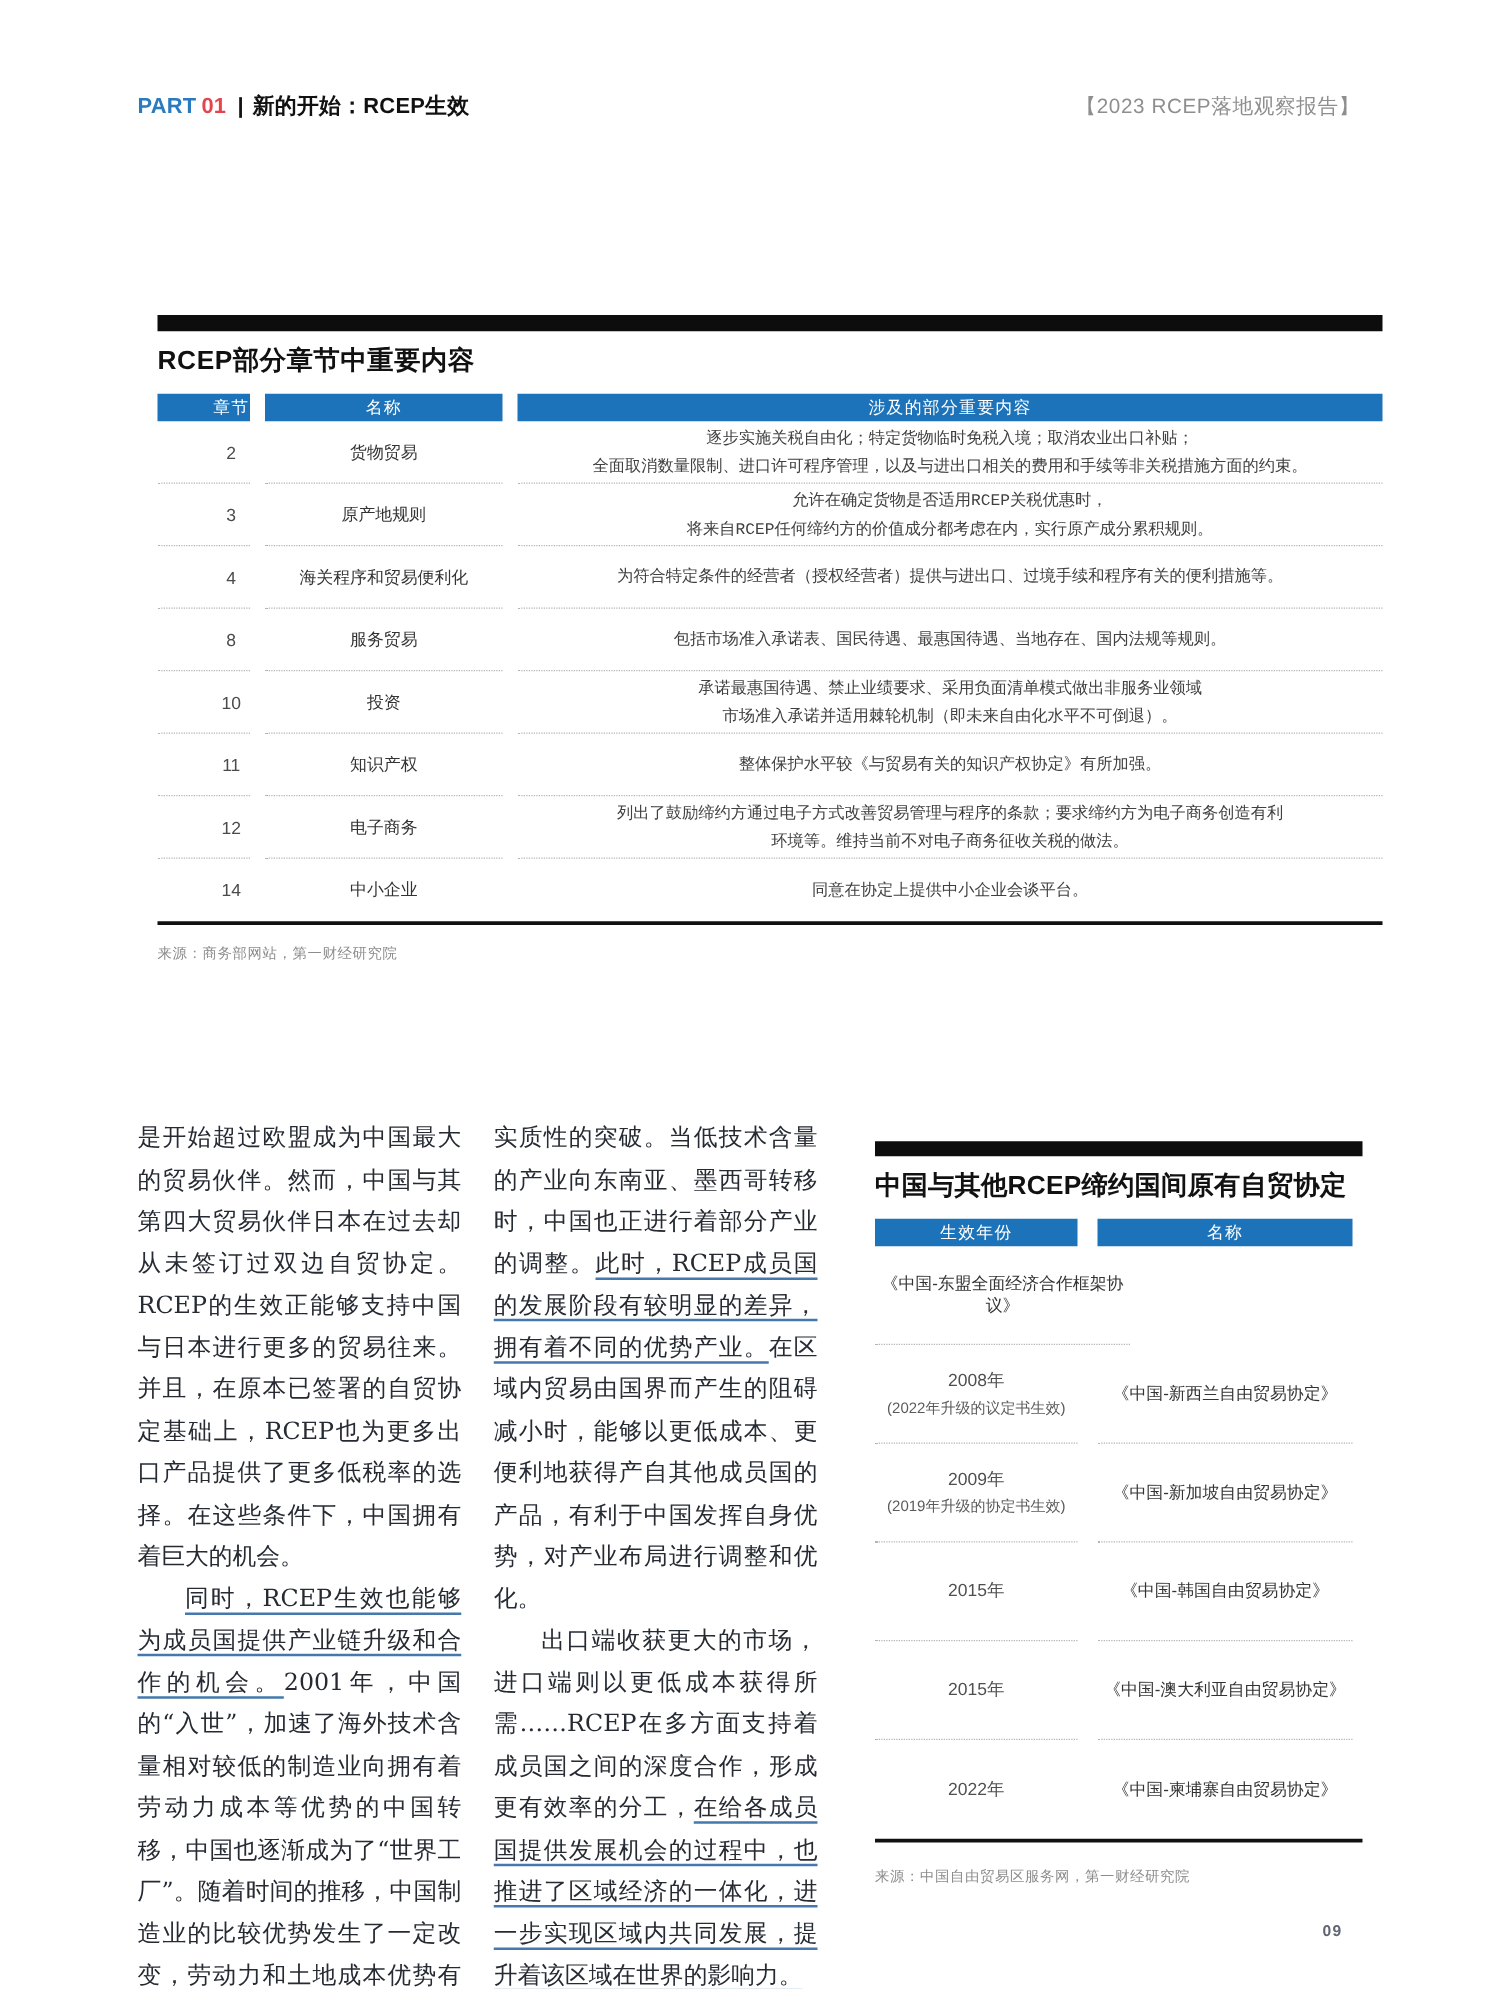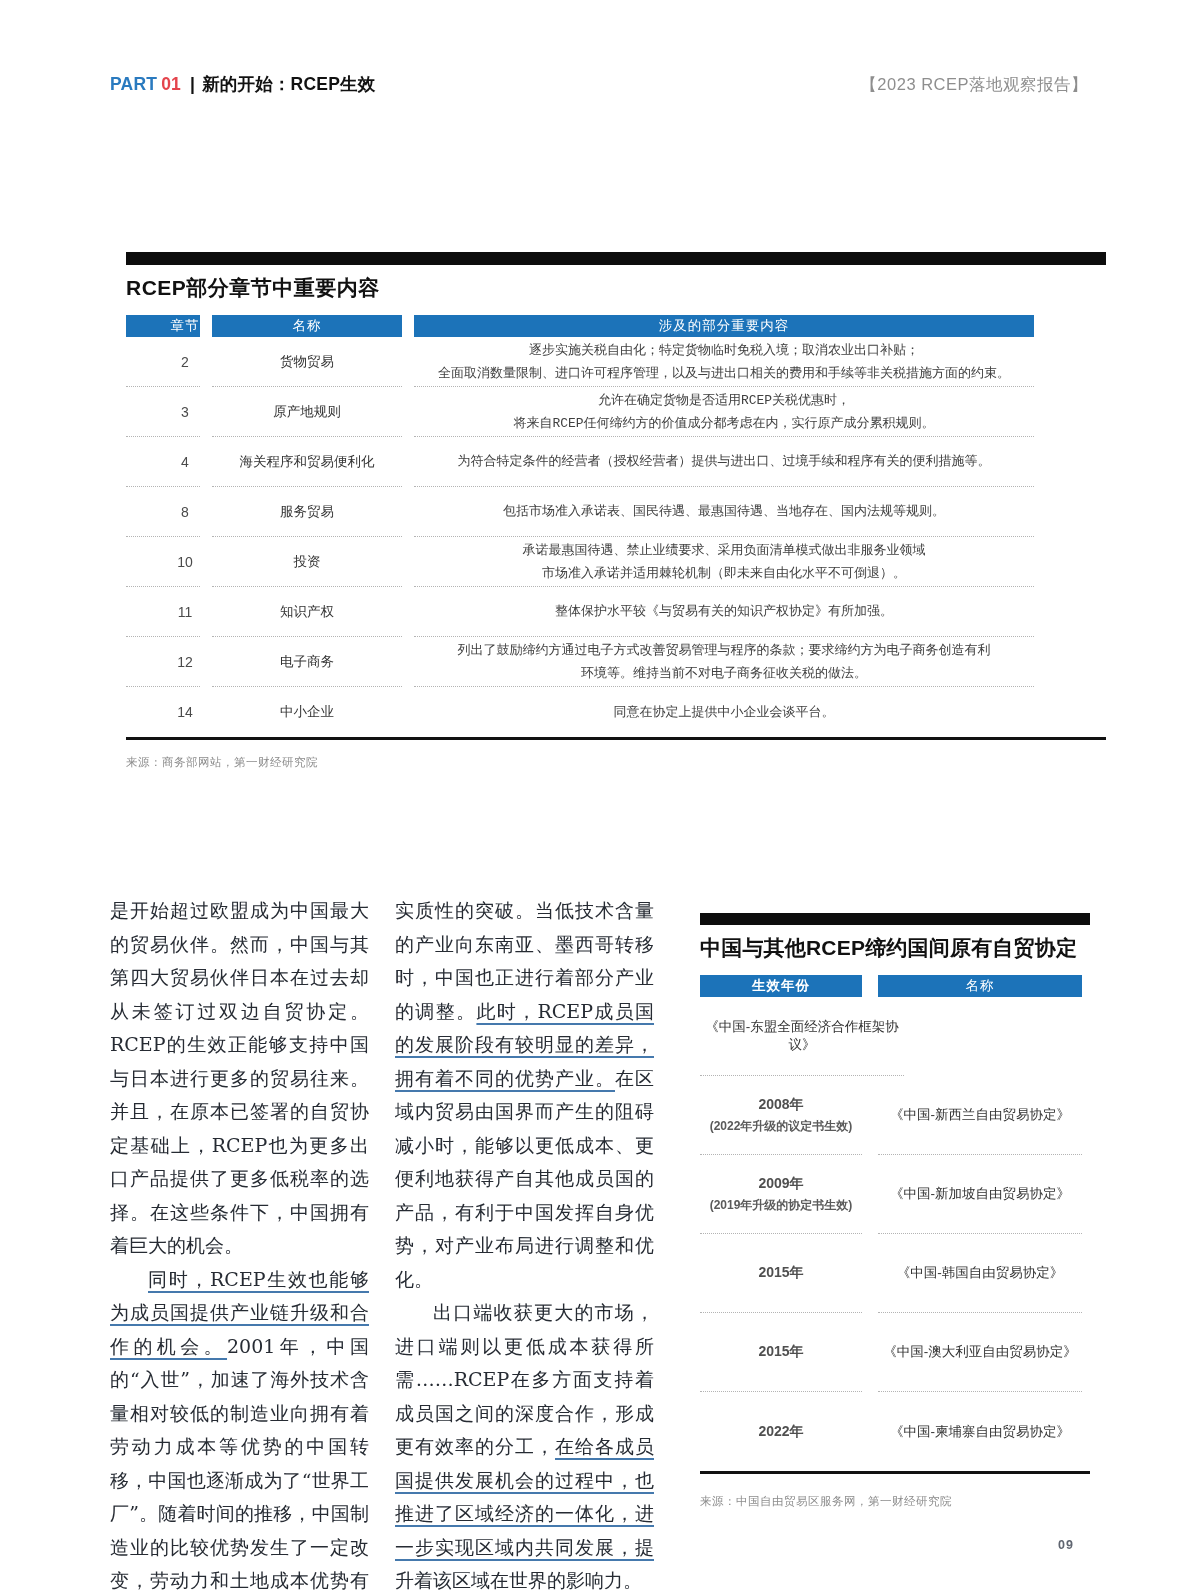--- a/index.html
+++ b/index.html
@@ -28,21 +28,21 @@
   
   .table1 { position: absolute; left: 126px; top: 252px; width: 980px; }
   .black-bar { height: 13px; background: #0d0d0d; }
   .t1-title { margin-top: 9px; font-size: 21px; font-weight: bold; color: #111; letter-spacing: .5px; }
   .t1-head { margin-top: 13px; display: flex; gap: 12px; }
   .hcell {
     background: #1c73b9; color: #ffffff; font-size: 13.5px; font-weight: 500;
     height: 22px; display: flex; align-items: center; justify-content: center;
     letter-spacing: 1px;
   }
-  .w1 { width: 74px; padding-left: 44px; }  .w2 { width: 190px; }  .w3 { width: 620px; }
+  .w1 { width: 74px; padding-left: 44px; }  .w2 { width: 190px; }  .w3 { width: 692px; }
   .t1-row { display: flex; gap: 12px; }
   .t1-row .cell {
     height: 50px; display: flex; flex-direction: column;
     align-items: center; justify-content: center; text-align: center;
     border-bottom: 1px dotted #b4b4b4;
   }
   .t1-row.last .cell { border-bottom: none; }
   .chap { font-size: 14px; color: #4a4a4a; }
   .cname { font-size: 13.5px; color: #333333; font-weight: 500; }
   .ccontent { font-size: 13px; color: #404040; line-height: 23px; font-family: Liberation Mono, monospace; }
@@ -65,21 +65,21 @@
     text-decoration-color: #4579ad;
     text-decoration-thickness: 1.5px;
     text-underline-offset: 5px;
   }
 
   
   .table2 { position: absolute; left: 700px; top: 913px; width: 390px; }
   .black-bar2 { height: 12px; background: #0d0d0d; }
   .t2-title { margin-top: 9px; font-size: 21px; font-weight: bold; color: #111; letter-spacing: .2px; white-space: nowrap; }
   .t2-head { margin-top: 13px; display: flex; gap: 16px; }
-  .t2w1 { width: 162px; font-weight: bold; } .t2w2 { width: 204px; }
+  .t2w1 { width: 162px; } .t2w2 { width: 204px; }
   .t2-row { display: flex; gap: 16px; }
   .t2-row .cell {
     height: 79px; display: flex; flex-direction: column;
     align-items: center; justify-content: center; text-align: center;
     border-bottom: 1px dotted #b4b4b4;
   }
   .t2-row.last .cell { border-bottom: none; }
   .t2-year { font-size: 14px; color: #4f4f4f; }
   .t2-note { font-size: 12px; color: #5a5a5a; margin-top: 4px; }
   .t2-name { font-size: 13.5px; color: #333333; font-weight: 500; }

